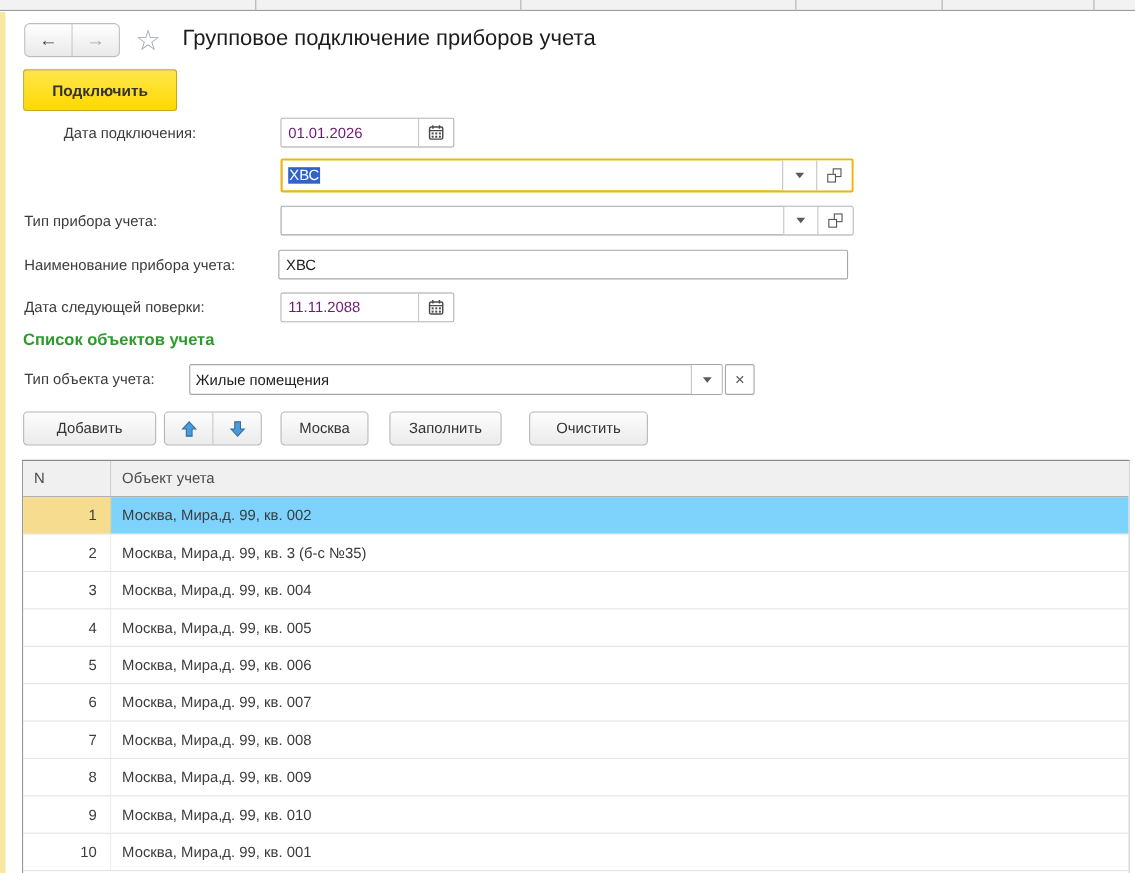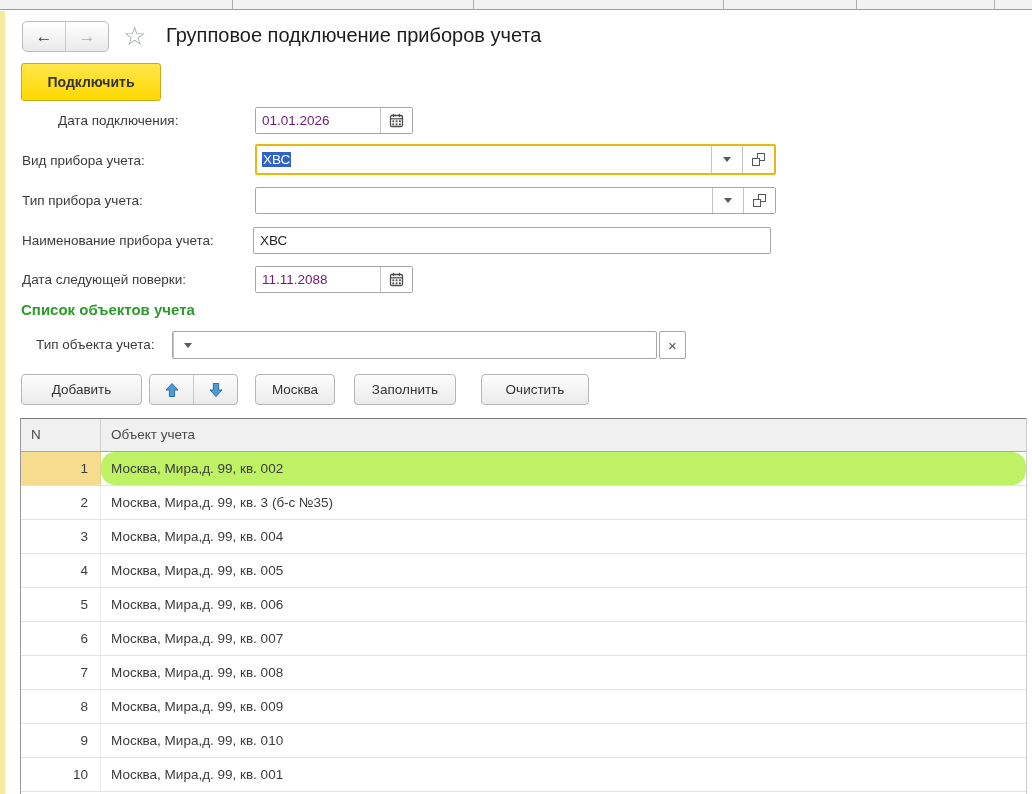--- a/index.html
+++ b/index.html
@@ -55,21 +55,21 @@
   
   .table { position:absolute; left:20px; top:418px; width:1007px; height:376px; border-top:1px solid #7E7E7E; border-left:1px solid #989898; border-right:1px solid #CCCCCC; overflow:hidden; background:#fff; }
   .thead { height:33px; background:#F0F0F0; border-bottom:1px solid #A9A9A9; display:flex; font-size:13.5px; color:#4A4A4A; }
   .th { line-height:32px; }
   .thn { width:80px; padding-left:10px; border-right:1px solid #CFCFCF; }
   .tho { flex:1; padding-left:10px; }
   .tr { height:34px; display:flex; border-bottom:1px solid #E3E3E3; font-size:13.5px; color:#3C3C3C; cursor:default; }
   .tdn { width:80px; text-align:right; padding-right:12px; line-height:33px; border-right:1px solid #EDEDED; }
   .tdo { flex:1; padding-left:10px; line-height:33px; white-space:nowrap; }
   .tr.selected .tdn { background:#F6DC8E; border-right-color:#EAD08A; }
-  .tr.selected .tdo { background:#bef264;border-radius:14px; }
+  .tr.selected .tdo { background:#7dd3fc; }
 </style>
 </head>
 <body>
 
 <div class="screen">
 
   <div class="tabstrip">
     <span class="tabdiv" style="left:232px"></span>
     <span class="tabdiv" style="left:473px"></span>
     <span class="tabdiv" style="left:723px"></span>
@@ -99,21 +99,20 @@
         <rect x="3.4" y="7.4" width="1.8" height="1.8" fill="#4A4A4A"></rect>
           <rect x="6.7" y="7.4" width="1.8" height="1.8" fill="#4A4A4A"></rect>
           <rect x="10" y="7.4" width="1.8" height="1.8" fill="#4A4A4A"></rect>
         <rect x="3.4" y="10.4" width="1.8" height="1.8" fill="#4A4A4A"></rect>
           <rect x="6.7" y="10.4" width="1.8" height="1.8" fill="#4A4A4A"></rect>
           <rect x="10" y="10.4" width="1.8" height="1.8" fill="#4A4A4A"></rect>
       </svg>
     </button>
   </div>
 
-  <label class="flabel" style="top:146px; line-height:29px;">Вид прибора учета:</label>
   <div class="combo focused" style="top:144px; width:521px;">
     <div class="combo-text">
         <span class="seltext">ХВС</span>
       </div>
     <button class="combo-dd">
         <span class="dd-arrow"></span>
       </button>
     <button class="combo-open">
       <span class="openicon">
           <i class="sq-back"></i>
@@ -153,22 +152,23 @@
           <rect x="10" y="7.4" width="1.8" height="1.8" fill="#4A4A4A"></rect>
         <rect x="3.4" y="10.4" width="1.8" height="1.8" fill="#4A4A4A"></rect>
           <rect x="6.7" y="10.4" width="1.8" height="1.8" fill="#4A4A4A"></rect>
           <rect x="10" y="10.4" width="1.8" height="1.8" fill="#4A4A4A"></rect>
       </svg>
     </button>
   </div>
 
   <div class="section-title">Список объектов учета</div>
 
-  <label class="flabel" style="top:331px; line-height:28px;margin-left:14px;">Тип объекта учета:</label>
+  <label class="flabel" style="top:331px; line-height:28px;">Тип объекта учета:</label>
   <div class="combo" style="left:172px; top:331px; width:485px; height:28px;">
+    <div class="combo-text">Жилые помещения</div>
     <button class="combo-dd" style="width:28px">
         <span class="dd-arrow"></span>
       </button>
   </div>
   <button class="clearbtn" style="left:659px; top:331px;"><span>×</span></button>
 
   <button class="tbtn" style="left:21px; width:121px;">Добавить</button>
   <div class="arrowgroup">
     <button class="arrbtn up">
       <svg class="arrsvg" width="16" height="16" viewBox="0 0 16 16">

